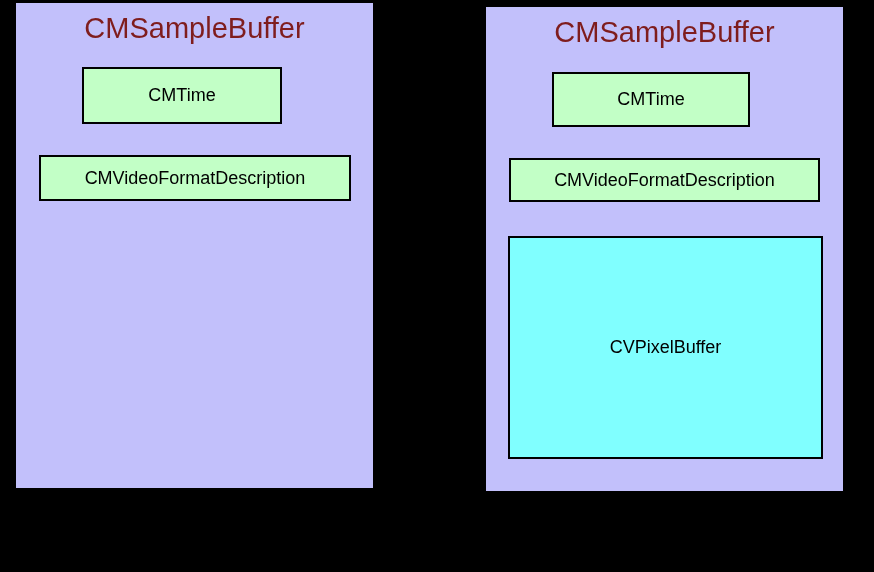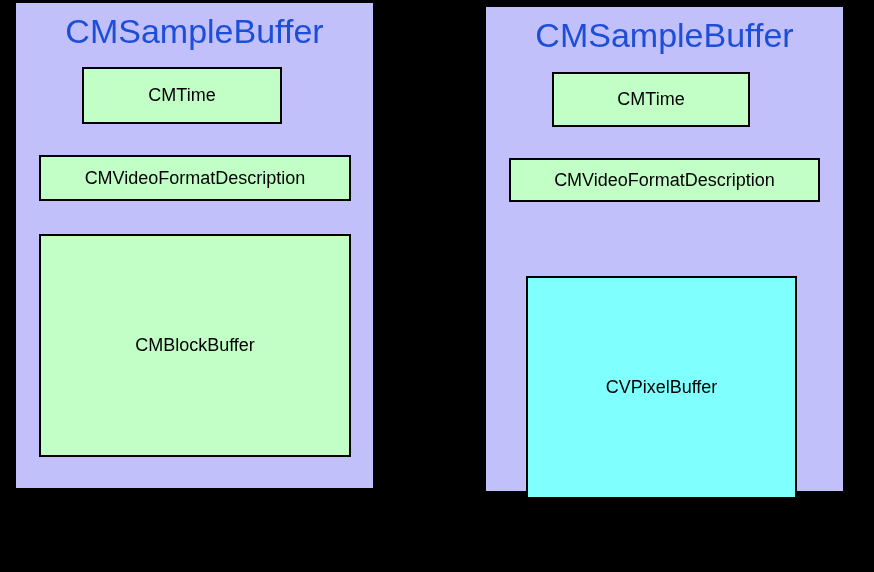--- a/index.html
+++ b/index.html
@@ -16,23 +16,23 @@
     position: absolute;
     color: #000000;
   }
   .container-title {
     position: absolute;
     top: 9px;
     left: 0;
     right: 0;
     margin: 0;
     text-align: center;
-    font-size: 34px;
+    font-size: 29px;
     font-weight: normal;
-    color: #1d4ed8;
+    color: #7f1d1d;
   }
   .inner-box {
     position: absolute;
     border: 2px solid #000000;
     display: flex;
     align-items: center;
     justify-content: center;
   }
   .inner-box .box-label {
     font-size: 18px;
@@ -41,35 +41,32 @@
   }
   
   #container-0 { left: 16px; top: 3px; width: 357px; height: 485px; }
   #container-0 .box-0 { left: 66px; top: 64px;  width: 200px; height: 57px; }
   #container-0 .box-1 { left: 23px; top: 152px; width: 312px; height: 46px; }
   #container-0 .box-2 { left: 23px; top: 231px; width: 312px; height: 223px; }
   
   #container-1 { left: 486px; top: 7px; width: 357px; height: 484px; }
   #container-1 .box-0 { left: 66px; top: 65px;  width: 198px; height: 55px; }
   #container-1 .box-1 { left: 23px; top: 151px; width: 311px; height: 44px; }
-  #container-1 .box-2 { left: 40px; top: 229px; width: 271px; height: 223px; margin-top: 40px; }
+  #container-1 .box-2 { left: 22px; top: 229px; width: 315px; height: 223px; }
 </style>
 </head>
 <body style="background-color: rgb(0, 0, 0);">
 
 <section class="container" id="container-0" style="background-color: rgb(194, 192, 251);">
   <h1 class="container-title">CMSampleBuffer</h1>
   <div class="inner-box box-0" style="background-color: rgb(194, 255, 198);">
     <span class="box-label">CMTime</span>
   </div>
   <div class="inner-box box-1" style="background-color: rgb(194, 255, 198);">
     <span class="box-label">CMVideoFormatDescription</span>
-  </div>
-  <div class="inner-box box-2" style="background-color: rgb(194, 255, 198);">
-    <span class="box-label">CMBlockBuffer</span>
   </div>
 </section>
 
 <section class="container" id="container-1" style="background-color: rgb(194, 192, 251);">
   <h1 class="container-title">CMSampleBuffer</h1>
   <div class="inner-box box-0" style="background-color: rgb(194, 255, 198);">
     <span class="box-label">CMTime</span>
   </div>
   <div class="inner-box box-1" style="background-color: rgb(194, 255, 198);">
     <span class="box-label">CMVideoFormatDescription</span>

